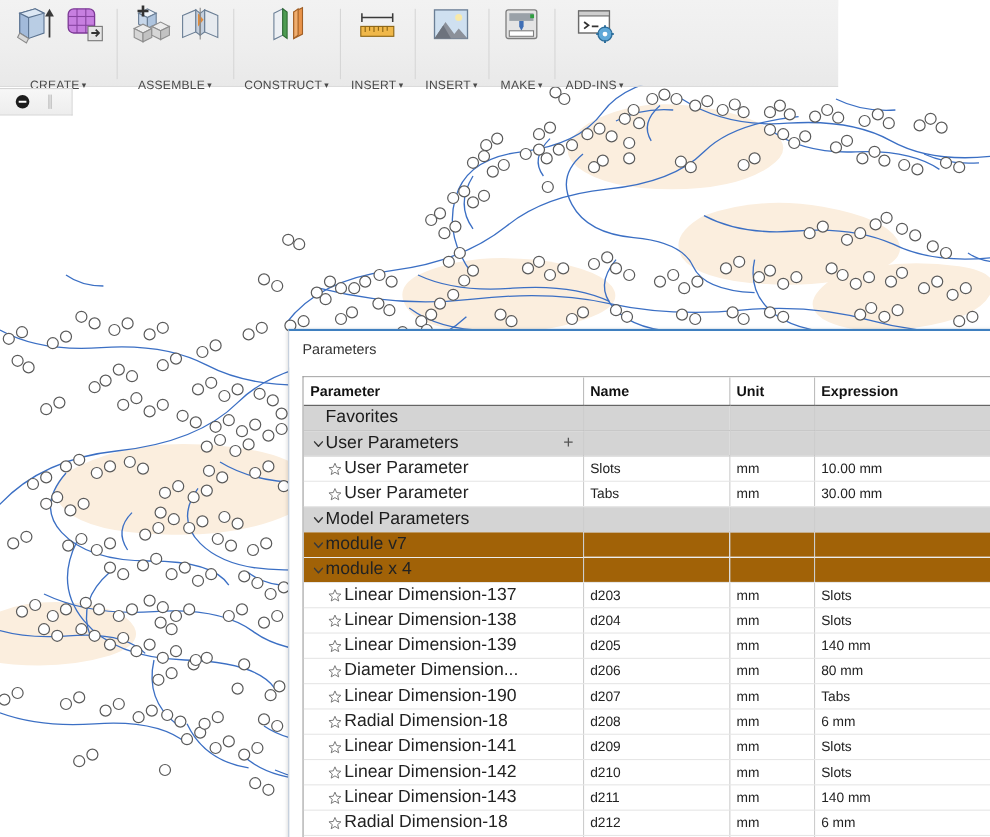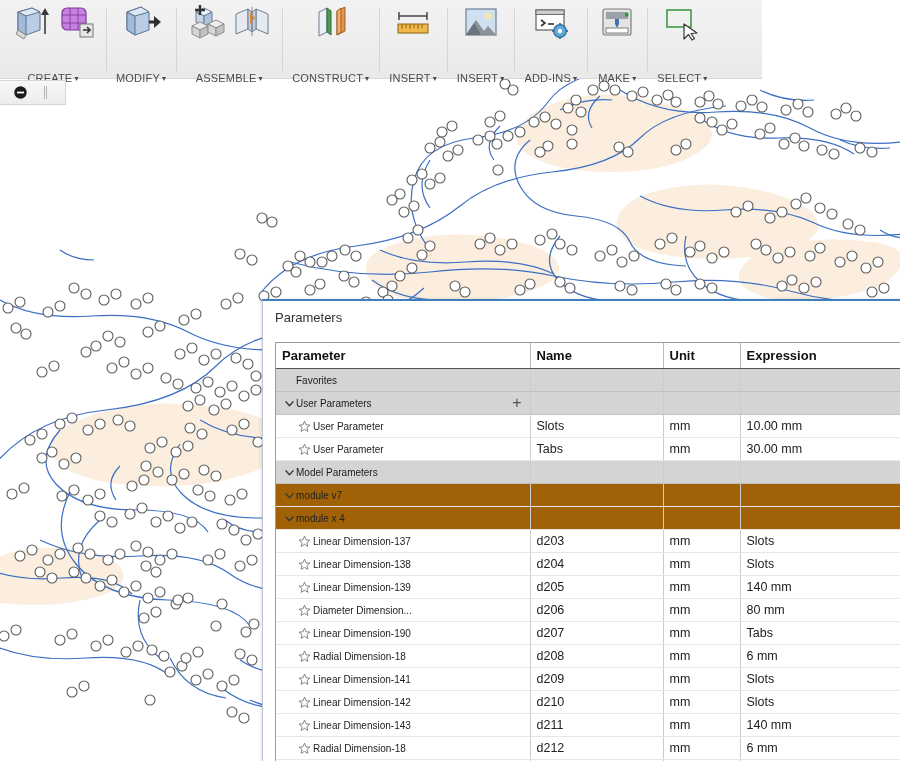--- a/index.html
+++ b/index.html
@@ -88,21 +88,21 @@
   tr.grp > td{background:#d4d4d4;border-bottom:1px solid #c2c2c2;}
   tr.sub > td{background:#a16207;}
   td.c-param{position:relative;padding-left:0;}
   .pcell{display:flex;align-items:center;height:22px;}
   .chev{
     width:14px;min-width:14px;height:22px;display:flex;align-items:center;justify-content:center;
     color:#3a3a3a;font-size:11px;line-height:1;
   }
   .chev svg{display:block;}
   .star{width:17px;min-width:17px;height:22px;display:flex;align-items:center;justify-content:center;}
-  .ptext{font-size:10px;color:#222;}
+  .ptext{font-size:16px;color:#222;}
   .grp .ptext{color:#1b1b1b;}
   .plus{
     position:absolute;right:8px;top:0;height:22px;display:flex;align-items:center;
     font-size:16px;color:#555;line-height:1;
   }
   .pad0{padding-left:2px;text-align:right;}
   .pad1{padding-left:22px;}
   .pad2{padding-left:40px;}
   .pad3{padding-left:58px;}
   .celltxt{font-size:12.5px;color:#222;}
@@ -515,36 +515,20 @@
           <rect x="24" y="22" width="13" height="13" fill="#e6e6e6" stroke="#777" stroke-width="1"></rect>
           <path d="M27 28 h6 M31 25 l3 3 l-3 3" stroke="#333" stroke-width="1.6" fill="none"></path>
         </svg>
       </div>
     </div>
     <div class="tlabel">
       <span>CREATE</span><span class="caret">▾</span>
     </div>
   </div>
 
-  <div class="tgroup">
-    <div class="ticons">
-      <div class="ico">
-        <svg width="40" height="40" viewBox="0 0 40 40">
-          <path d="M6 10 L20 5 L28 10 L28 28 L14 33 L6 28 Z" fill="#b9cde4" stroke="#5b7391" stroke-width="1"></path>
-          <path d="M6 10 L14 14 L14 33 L6 28 Z" fill="#a2bada" stroke="#5b7391" stroke-width="1"></path>
-          <path d="M6 10 L20 5 L28 10 L14 14 Z" fill="#dde8f4" stroke="#5b7391" stroke-width="1"></path>
-          <line x1="28" y1="20" x2="35" y2="20" stroke="#2e2e2e" stroke-width="3"></line>
-          <path d="M33 14 l7 6 l-7 6 z" fill="#2e2e2e"></path>
-        </svg>
-      </div>
-    </div>
-    <div class="tlabel">
-      <span>MODIFY</span><span class="caret">▾</span>
-    </div>
-  </div>
 
   <div class="tgroup">
     <div class="ticons">
       <div class="ico">
         <svg width="40" height="40" viewBox="0 0 40 40">
           <path d="M10 10 L18 6 L26 10 L18 14 Z" fill="#eef3f9" stroke="#6a7e95" stroke-width="1"></path>
           <path d="M10 10 L18 14 L18 24 L10 20 Z" fill="#c7d7ea" stroke="#6a7e95" stroke-width="1"></path>
           <path d="M26 10 L18 14 L18 24 L26 20 Z" fill="#aec4de" stroke="#6a7e95" stroke-width="1"></path>
           <path d="M6 24 L14 20 L22 24 L14 28 Z" fill="#ececec" stroke="#8e8e8e" stroke-width="1"></path>
           <path d="M6 24 L14 28 L14 36 L6 32 Z" fill="#d6d6d6" stroke="#8e8e8e" stroke-width="1"></path>
@@ -624,70 +608,57 @@
     </div>
     <div class="tlabel">
       <span>INSERT</span><span class="caret">▾</span>
     </div>
   </div>
 
   <div class="tgroup">
     <div class="ticons">
       <div class="ico">
         <svg width="40" height="40" viewBox="0 0 40 40">
+          <rect x="6" y="7" width="28" height="26" rx="2" fill="#e4e4e4" stroke="#7e7e7e" stroke-width="1.2"></rect>
+          <rect x="9" y="10" width="22" height="7" fill="#9aa1a8"></rect>
+          <rect x="28" y="11" width="3.5" height="3.5" fill="#2f9e3f"></rect>
+          <path d="M18 17 h4 v5 l-2 4 l-2 -4 z" fill="#3f6fb5"></path>
+          <rect x="9" y="26" width="22" height="5" fill="#ffffff" stroke="#7e7e7e" stroke-width="1"></rect>
+        </svg>
+      </div>
+    </div>
+    <div class="tlabel">
+      <span>MAKE</span><span class="caret">▾</span>
+    </div>
+  </div>
+
+  <div class="tgroup">
+    <div class="ticons">
+      <div class="ico">
+        <svg width="40" height="40" viewBox="0 0 40 40">
           <rect x="5" y="8" width="28" height="20" fill="#ffffff" stroke="#6b6b6b" stroke-width="1.3"></rect>
           <rect x="5" y="8" width="28" height="4.5" fill="#cfcfcf" stroke="#6b6b6b" stroke-width="1"></rect>
           <path d="M10 18 l4 3 l-4 3" stroke="#333" stroke-width="1.6" fill="none"></path>
           <line x1="17" y1="22" x2="23" y2="22" stroke="#333" stroke-width="1.6"></line>
           <circle cx="29" cy="29" r="6.4" fill="#5fa8d8" stroke="#2f6f9c" stroke-width="1.2"></circle>
           <circle cx="29" cy="29" r="2.2" fill="#ffffff"></circle>
           <g stroke="#2f6f9c" stroke-width="1.8">
             <line x1="29" y1="21" x2="29" y2="23.5"></line>
               <line x1="29" y1="34.5" x2="29" y2="37"></line>
             <line x1="21" y1="29" x2="23.5" y2="29"></line>
               <line x1="34.5" y1="29" x2="37" y2="29"></line>
           </g>
         </svg>
       </div>
     </div>
     <div class="tlabel">
       <span>ADD-INS</span><span class="caret">▾</span>
     </div>
   </div>
 
-  <div class="tgroup">
-    <div class="ticons">
-      <div class="ico">
-        <svg width="40" height="40" viewBox="0 0 40 40">
-          <rect x="6" y="7" width="28" height="26" rx="2" fill="#e4e4e4" stroke="#7e7e7e" stroke-width="1.2"></rect>
-          <rect x="9" y="10" width="22" height="7" fill="#9aa1a8"></rect>
-          <rect x="28" y="11" width="3.5" height="3.5" fill="#2f9e3f"></rect>
-          <path d="M18 17 h4 v5 l-2 4 l-2 -4 z" fill="#3f6fb5"></path>
-          <rect x="9" y="26" width="22" height="5" fill="#ffffff" stroke="#7e7e7e" stroke-width="1"></rect>
-        </svg>
-      </div>
-    </div>
-    <div class="tlabel">
-      <span>MAKE</span><span class="caret">▾</span>
-    </div>
-  </div>
-
-  <div class="tgroup">
-    <div class="ticons">
-      <div class="ico">
-        <svg width="40" height="40" viewBox="0 0 40 40">
-          <rect x="5" y="8" width="24" height="17" fill="none" stroke="#3f9b47" stroke-width="1.6"></rect>
-          <path d="M22 22 L22 37 L26.5 32.5 L30 38 L32.5 36.5 L29 31.5 L35 31 Z" fill="#ffffff" stroke="#333" stroke-width="1.2" stroke-linejoin="round"></path>
-        </svg>
-      </div>
-    </div>
-    <div class="tlabel">
-      <span>SELECT</span><span class="caret">▾</span>
-    </div>
-  </div>
 </div>
 
 <div id="minibar">
   <div class="mbtn">
     <svg width="15" height="15" viewBox="0 0 15 15">
       <circle cx="7.5" cy="7.5" r="6.2" fill="#1c1c1c"></circle>
       <rect x="4" y="6.6" width="7" height="1.8" fill="#ffffff"></rect>
     </svg>
   </div>
   <div class="mgrip"></div>

